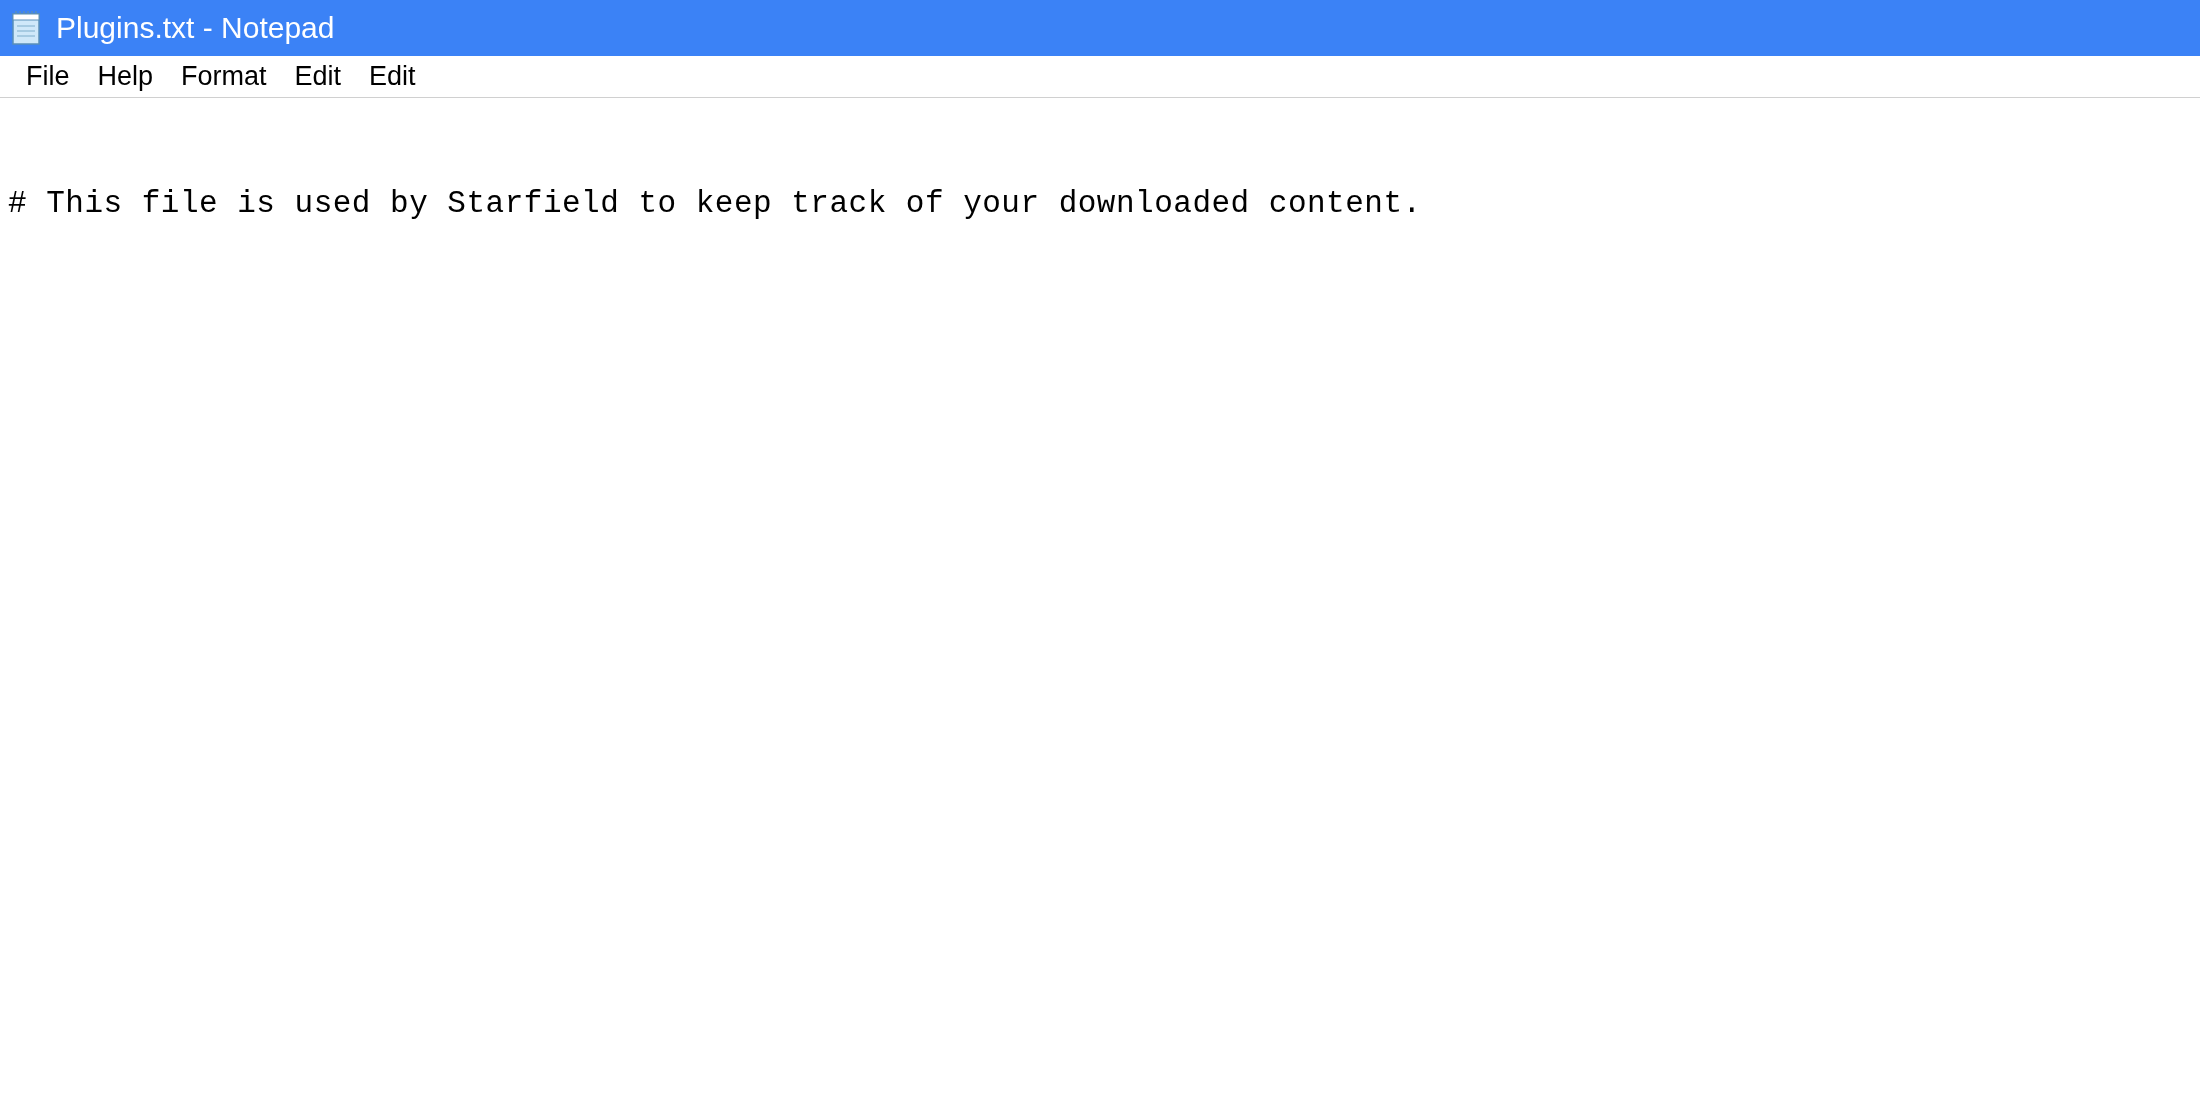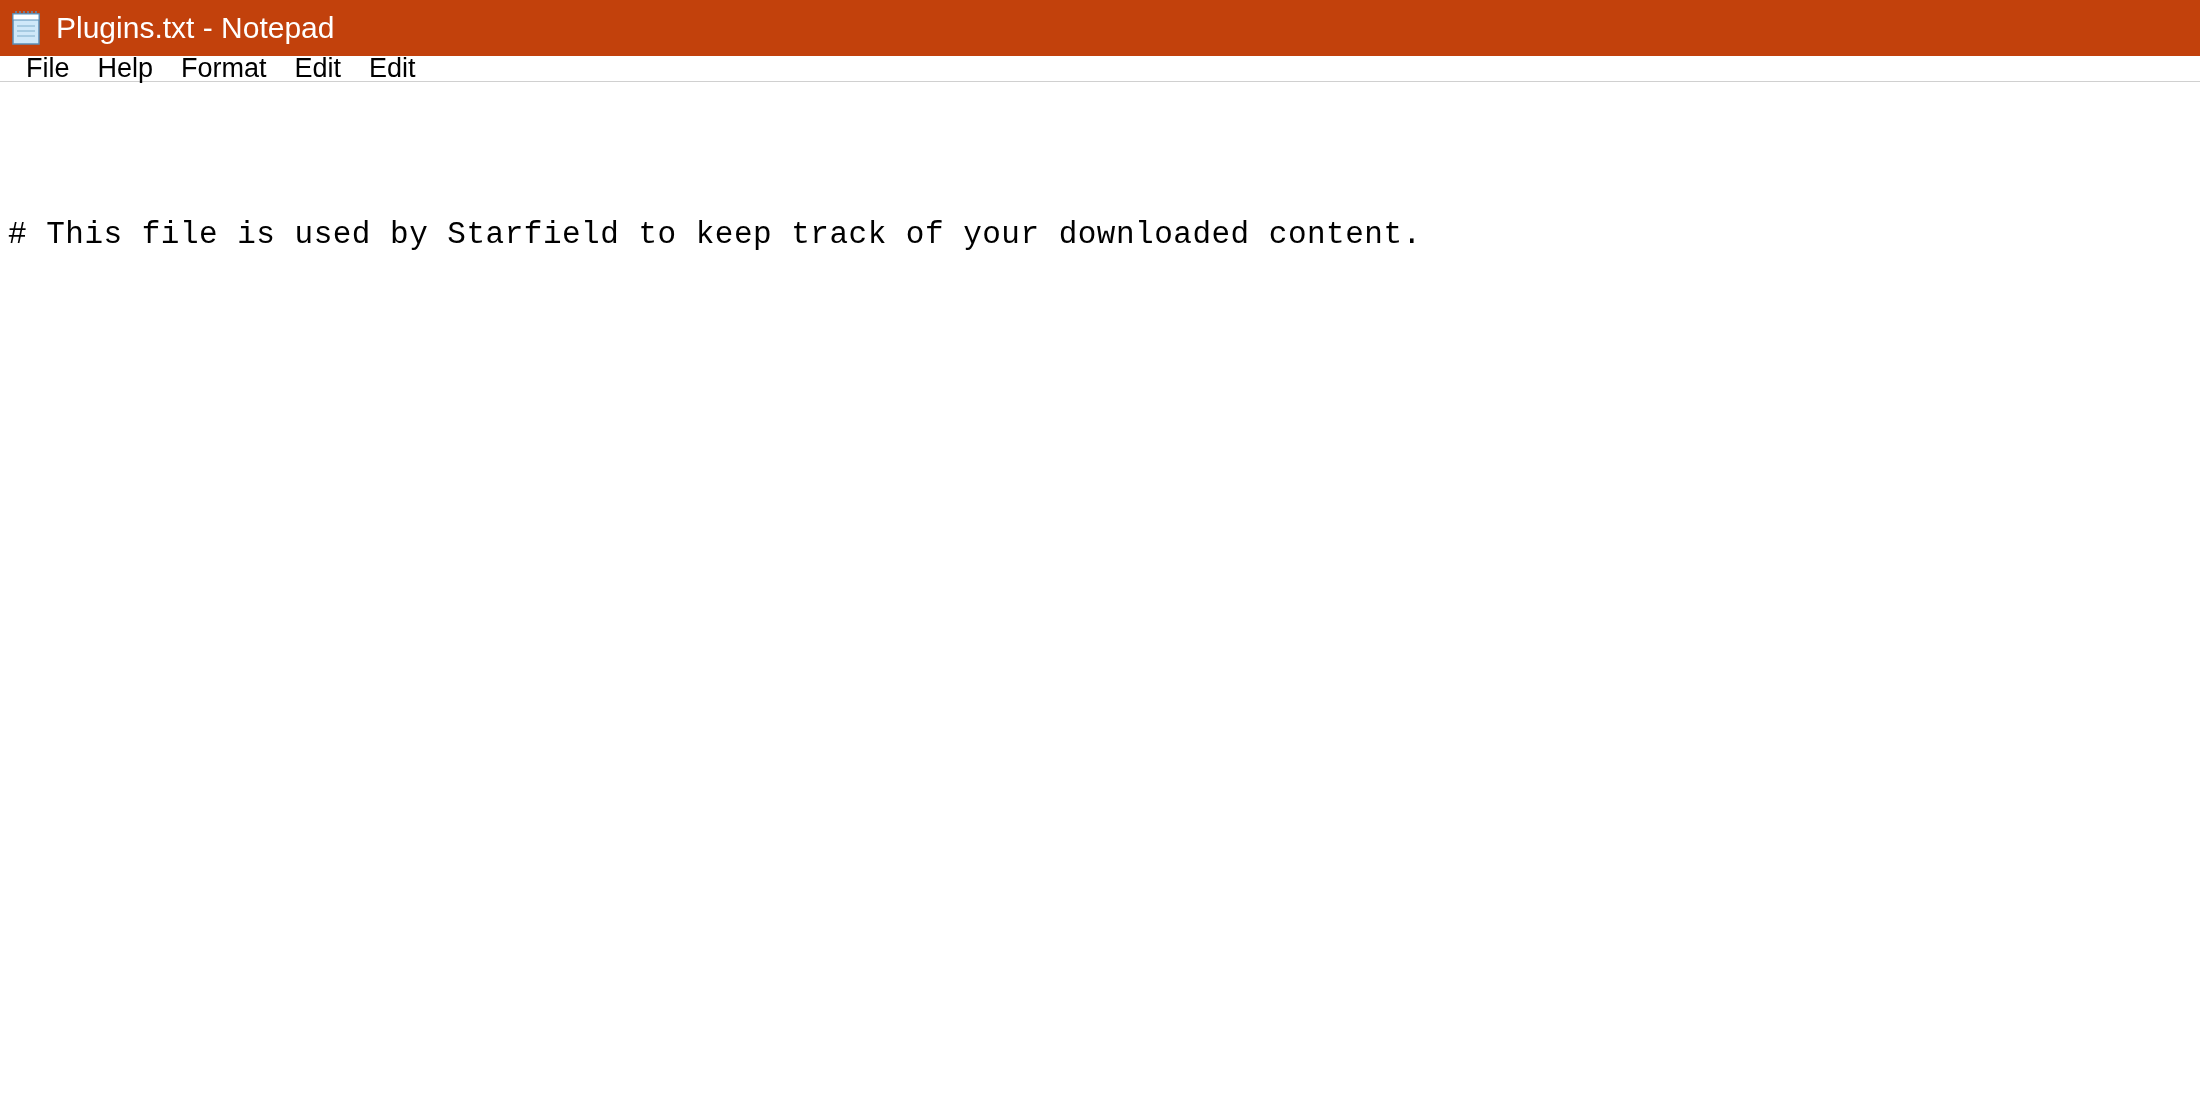--- a/index.html
+++ b/index.html
@@ -8,21 +8,21 @@
       box-sizing: border-box;
     }
     body {
       font-family: "Segoe UI", Tahoma, sans-serif;
       width: 2200px;
       height: 1100px;
       overflow: hidden;
       background: #fff;
     }
     .titlebar {
-      background: #c2410c;
+      background: #3b82f6;
       height: 56px;
       display: flex;
       align-items: center;
       padding-left: 8px;
     }
     .titlebar-icon {
       width: 36px;
       height: 36px;
       display: flex;
       align-items: center;
@@ -33,21 +33,21 @@
       width: 32px;
       height: 36px;
     }
     .titlebar-text {
       color: #ffffff;
       font-size: 30px;
       font-weight: 400;
     }
     .menubar {
       background: #ffffff;
-      height: 26px;
+      height: 42px;
       display: flex;
       align-items: center;
       padding-left: 12px;
       border-bottom: 1px solid #d0d0d0;
     }
     .menu-item {
       font-size: 27px;
       color: #000;
       padding: 4px 14px;
       cursor: default;
@@ -60,21 +60,20 @@
       font-size: 31px;
       line-height: 40px;
       color: #000;
       white-space: pre;
       height: calc(100% - 98px);
       overflow: auto;
       letter-spacing: 0.5px;
     }
     .editor-line {
       display: block;
-      margin-top: 47px;
     }
   </style>
 </head>
 <body>
 
 <div class="titlebar">
   <span class="titlebar-icon">
     <svg viewBox="0 0 32 36">
       <rect x="3" y="4" width="26" height="30" fill="#cfe8f9" stroke="#5a8fb8" stroke-width="1.5"></rect>
       <rect x="3" y="4" width="26" height="6" fill="#ffffff" stroke="#5a8fb8" stroke-width="1"></rect>

